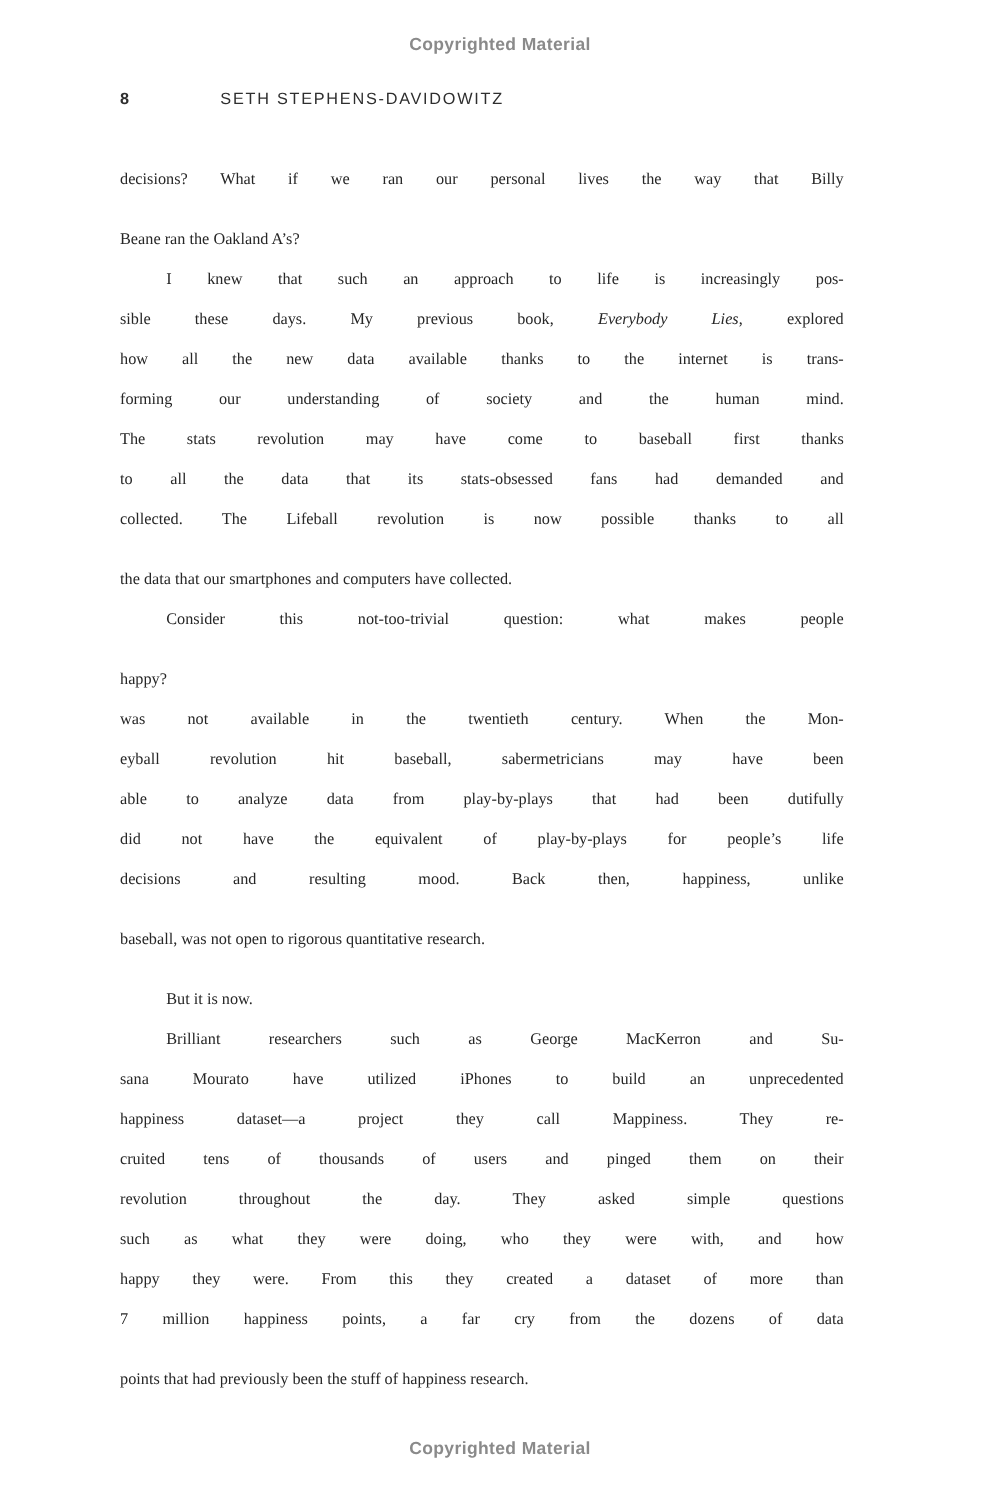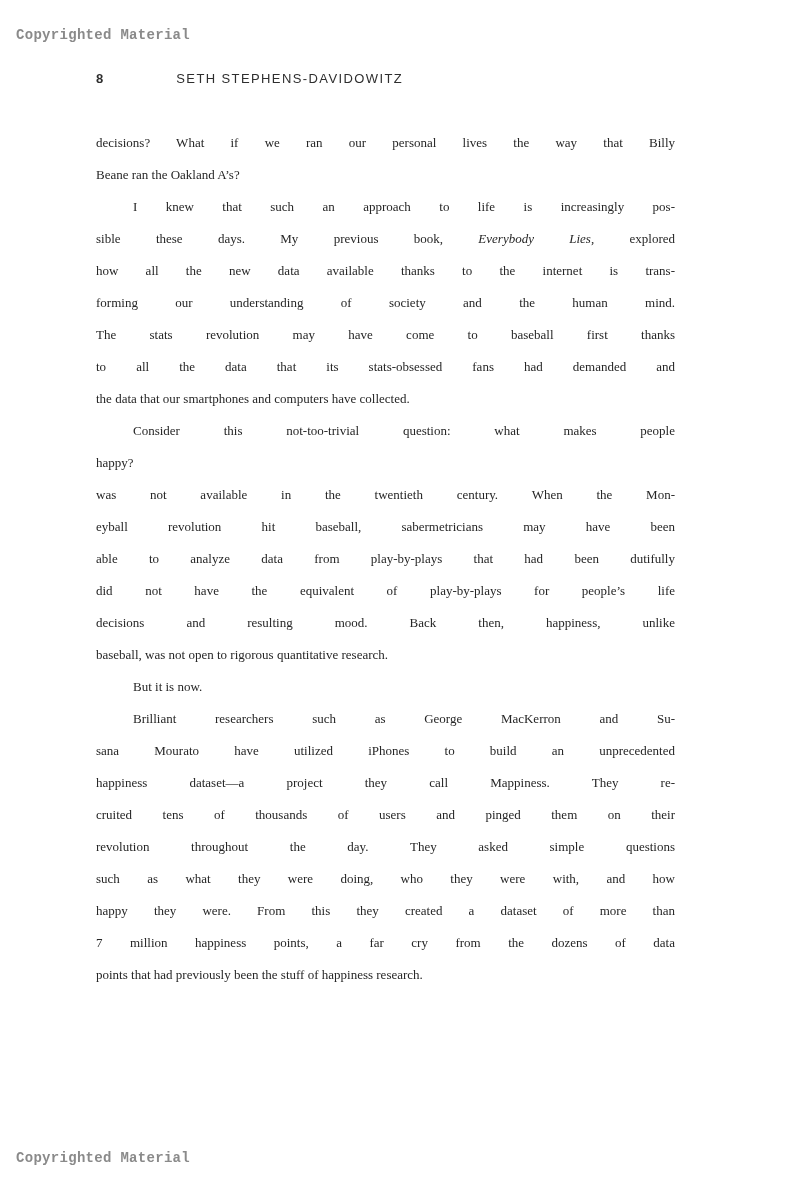--- a/index.html
+++ b/index.html
@@ -14,26 +14,26 @@
   body{background:var(--page-bg);position:relative;}
 
   .page{
     position:relative;
     width:800px;height:1200px;
     background:var(--page-bg);
   }
 
   .watermark{
     position:absolute;left:0;right:0;
-    font-family:Liberation Mono, monospace;
+    text-align:center;
+    font-family:Liberation Sans, sans-serif;
     font-weight:bold;
     font-size:14px;
     letter-spacing:.3px;
     color:var(--watermark);
-    margin-left:16px;
   }
   .watermark.top{top:27px;}
   .watermark.bottom{top:1150px;}
 
   .running-header{
     position:absolute;
     top:71px;left:96px;right:96px;
     font-family:"Liberation Sans",sans-serif;
     font-size:13px;
     color:var(--header-text);
@@ -65,20 +65,21 @@
     text-align:justify;
     text-align-last:justify;
     -moz-text-align-last:justify;
     white-space:normal;
     height:32px;
     overflow:hidden;
   }
   .line.indent{padding-left:37px;}
   .line.last{
     text-align-last:left;
+    margin-top:16px;
     -moz-text-align-last:left;
   }
   .line em{}
 </style>
 </head>
 <body>
 
 <div class="page">
 
   <div class="watermark top">Copyrighted Material</div>
@@ -93,20 +94,21 @@
         <div class="line">decisions? What if we ran our personal lives the way that Billy</div>
         <div class="line last">Beane ran the Oakland A’s?</div>
       </div>
       <div class="paragraph">
         <div class="line indent">I knew that such an approach to life is increasingly pos-</div>
         <div class="line">sible these days. My previous book, <em>Everybody Lies</em>, explored</div>
         <div class="line">how all the new data available thanks to the internet is trans-</div>
         <div class="line">forming our understanding of society and the human mind.</div>
         <div class="line">The stats revolution may have come to baseball first thanks</div>
         <div class="line">to all the data that its stats-obsessed fans had demanded and</div>
+        <div class="line">collected. The Lifeball revolution is now possible thanks to all</div>
         <div class="line last">the data that our smartphones and computers have collected.</div>
       </div>
       <div class="paragraph">
         <div class="line indent">Consider this not-too-trivial question: what makes people</div>
         <div class="line last">happy?</div>
       </div>
       <div class="paragraph">
         <div class="line">was not available in the twentieth century. When the Mon-</div>
         <div class="line">eyball revolution hit baseball, sabermetricians may have been</div>
         <div class="line">able to analyze data from play-by-plays that had been dutifully</div>

